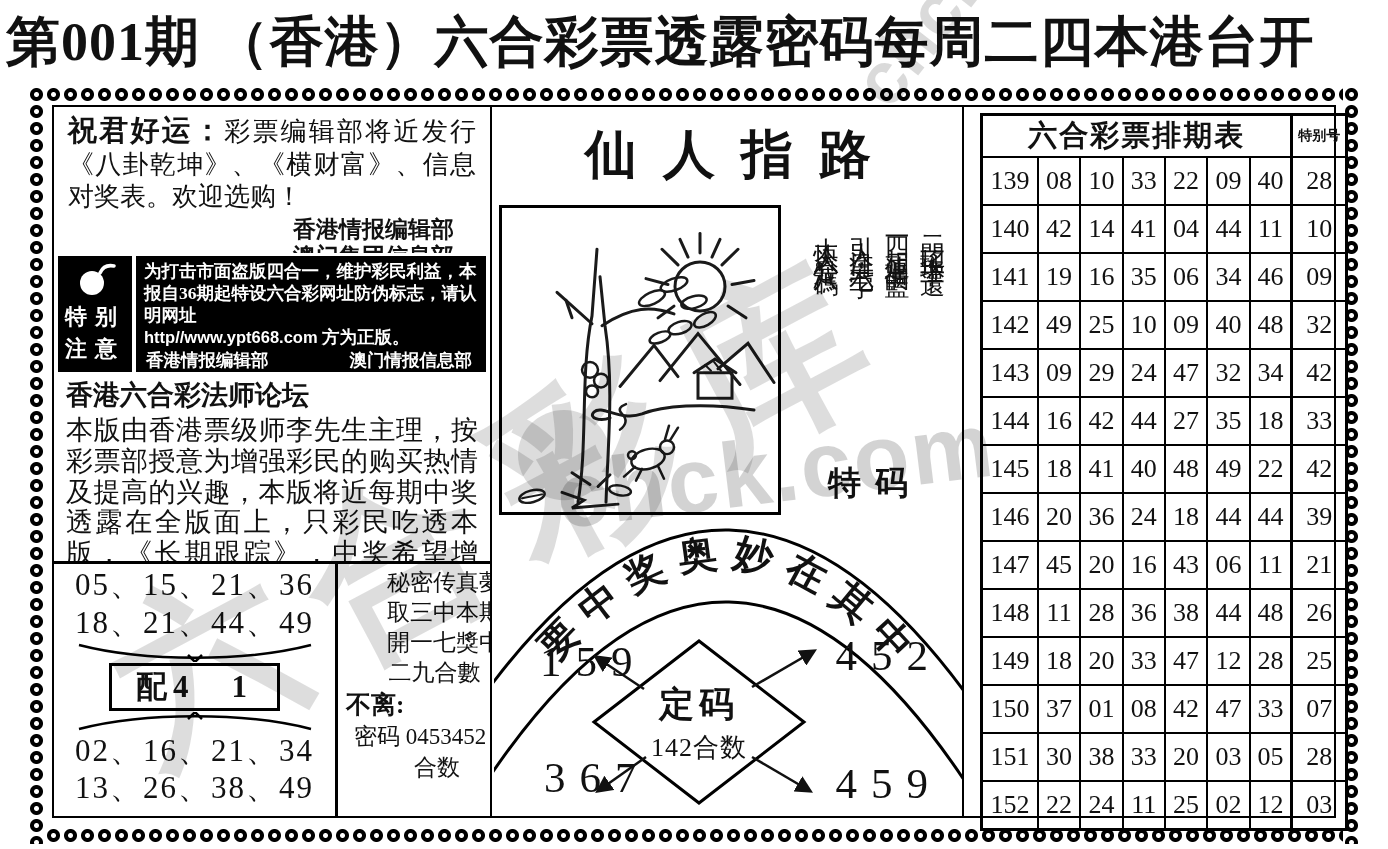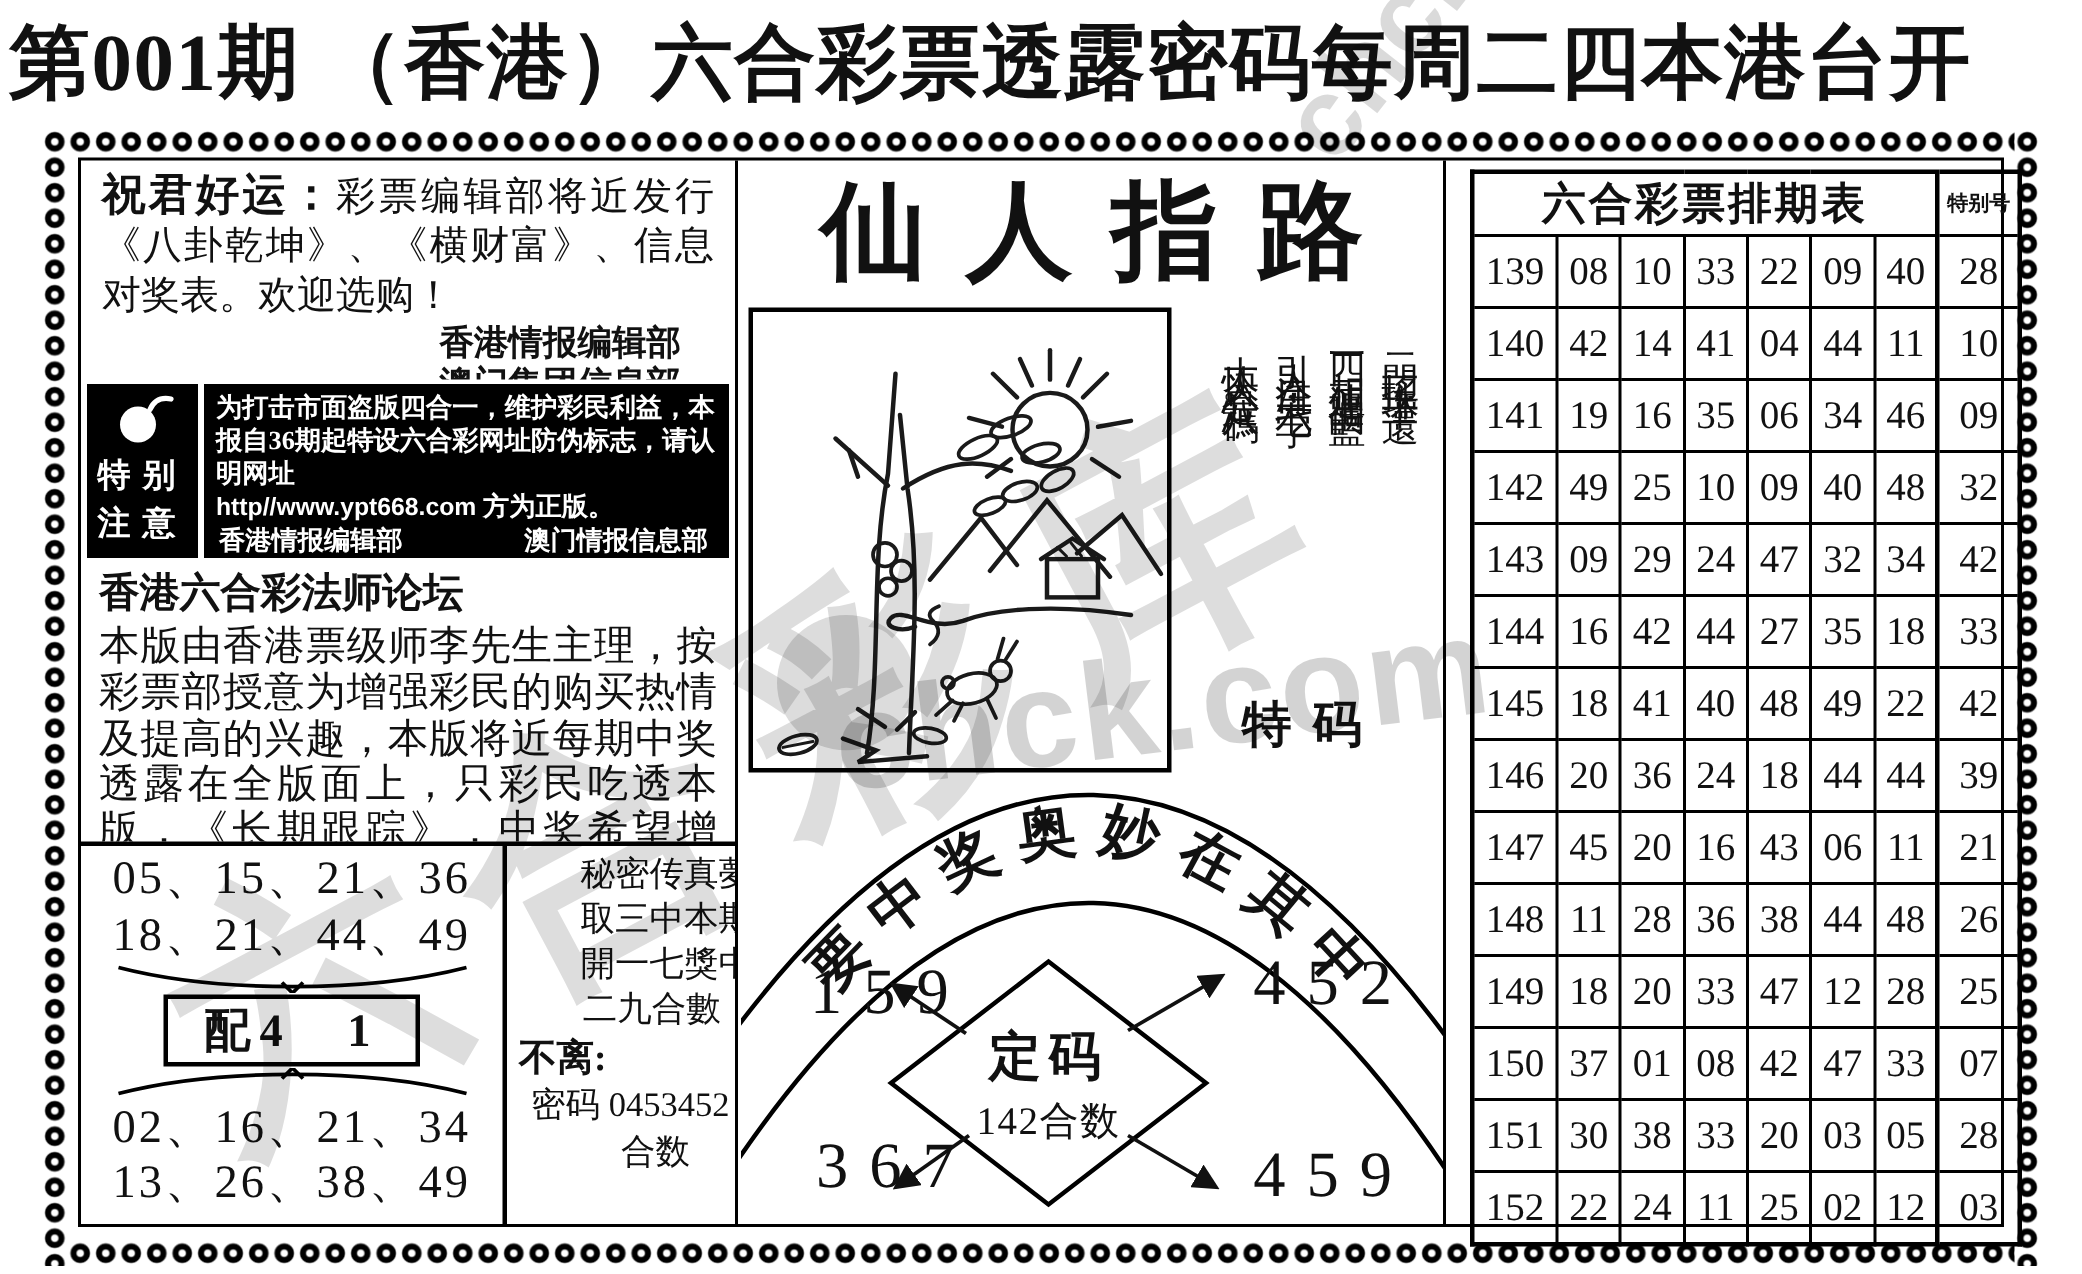--- a/index.html
+++ b/index.html
@@ -44,21 +44,21 @@
             letter-spacing:6px;margin:1px 0;}
   .secret-box{flex:1;padding:4px 8px;box-sizing:border-box;overflow:hidden;}
   .secret-box .s-title{text-align:center;font-weight:bold;font-size:27px;}
   .secret-box .s-line{text-align:center;font-size:23px;line-height:1.3;white-space:nowrap;margin-left:41px;}
   .secret-box .s-label{font-weight:bold;font-size:25px;}
   .secret-box .s-code{font-size:23px;padding-left:8px;white-space:nowrap;}
   .secret-box .s-tail{text-align:right;padding-right:22px;font-size:23px;}
   
   .col-mid{position:absolute;left:440px;top:0;width:470px;height:100%;border-right:2px solid #000;box-sizing:border-box;}
   .mid-title{position:absolute;left:0;top:0;width:100%;height:98px;line-height:96px;text-align:center;
-             font-size:71px;font-weight:bold;letter-spacing:26px;text-indent:26px;white-space:nowrap;overflow:hidden;}
+             font-size:52px;font-weight:bold;letter-spacing:26px;text-indent:26px;white-space:nowrap;overflow:hidden;}
   .pic-box{position:absolute;left:5px;top:98px;width:282px;height:310px;border:3px solid #000;box-sizing:border-box;background:#fff;}
   .pic-box svg{width:100%;height:100%;display:block;}
   .poem{position:absolute;left:294px;top:98px;right:2px;height:316px;writing-mode:vertical-rl;
         padding:12px 6px 0 0;box-sizing:border-box;}
   .poem-col{font-size:25px;letter-spacing:6px;margin:0 8px;line-height:1.1;}
   .tema{position:absolute;left:334px;top:354px;font-size:33px;font-weight:bold;letter-spacing:14px;white-space:nowrap;}
   .arc-zone{position:absolute;left:0;top:414px;width:470px;height:297px;overflow:hidden;}
   .arc-zone svg.arcs{position:absolute;left:0;top:0;width:100%;height:100%;}
   .corner{position:absolute;font-size:43px;letter-spacing:14px;white-space:nowrap;}
   .c-tl{left:46px;top:116px;} .c-tr{right:22px;top:110px;} .c-bl{left:50px;top:232px;} .c-br{right:22px;top:238px;}

